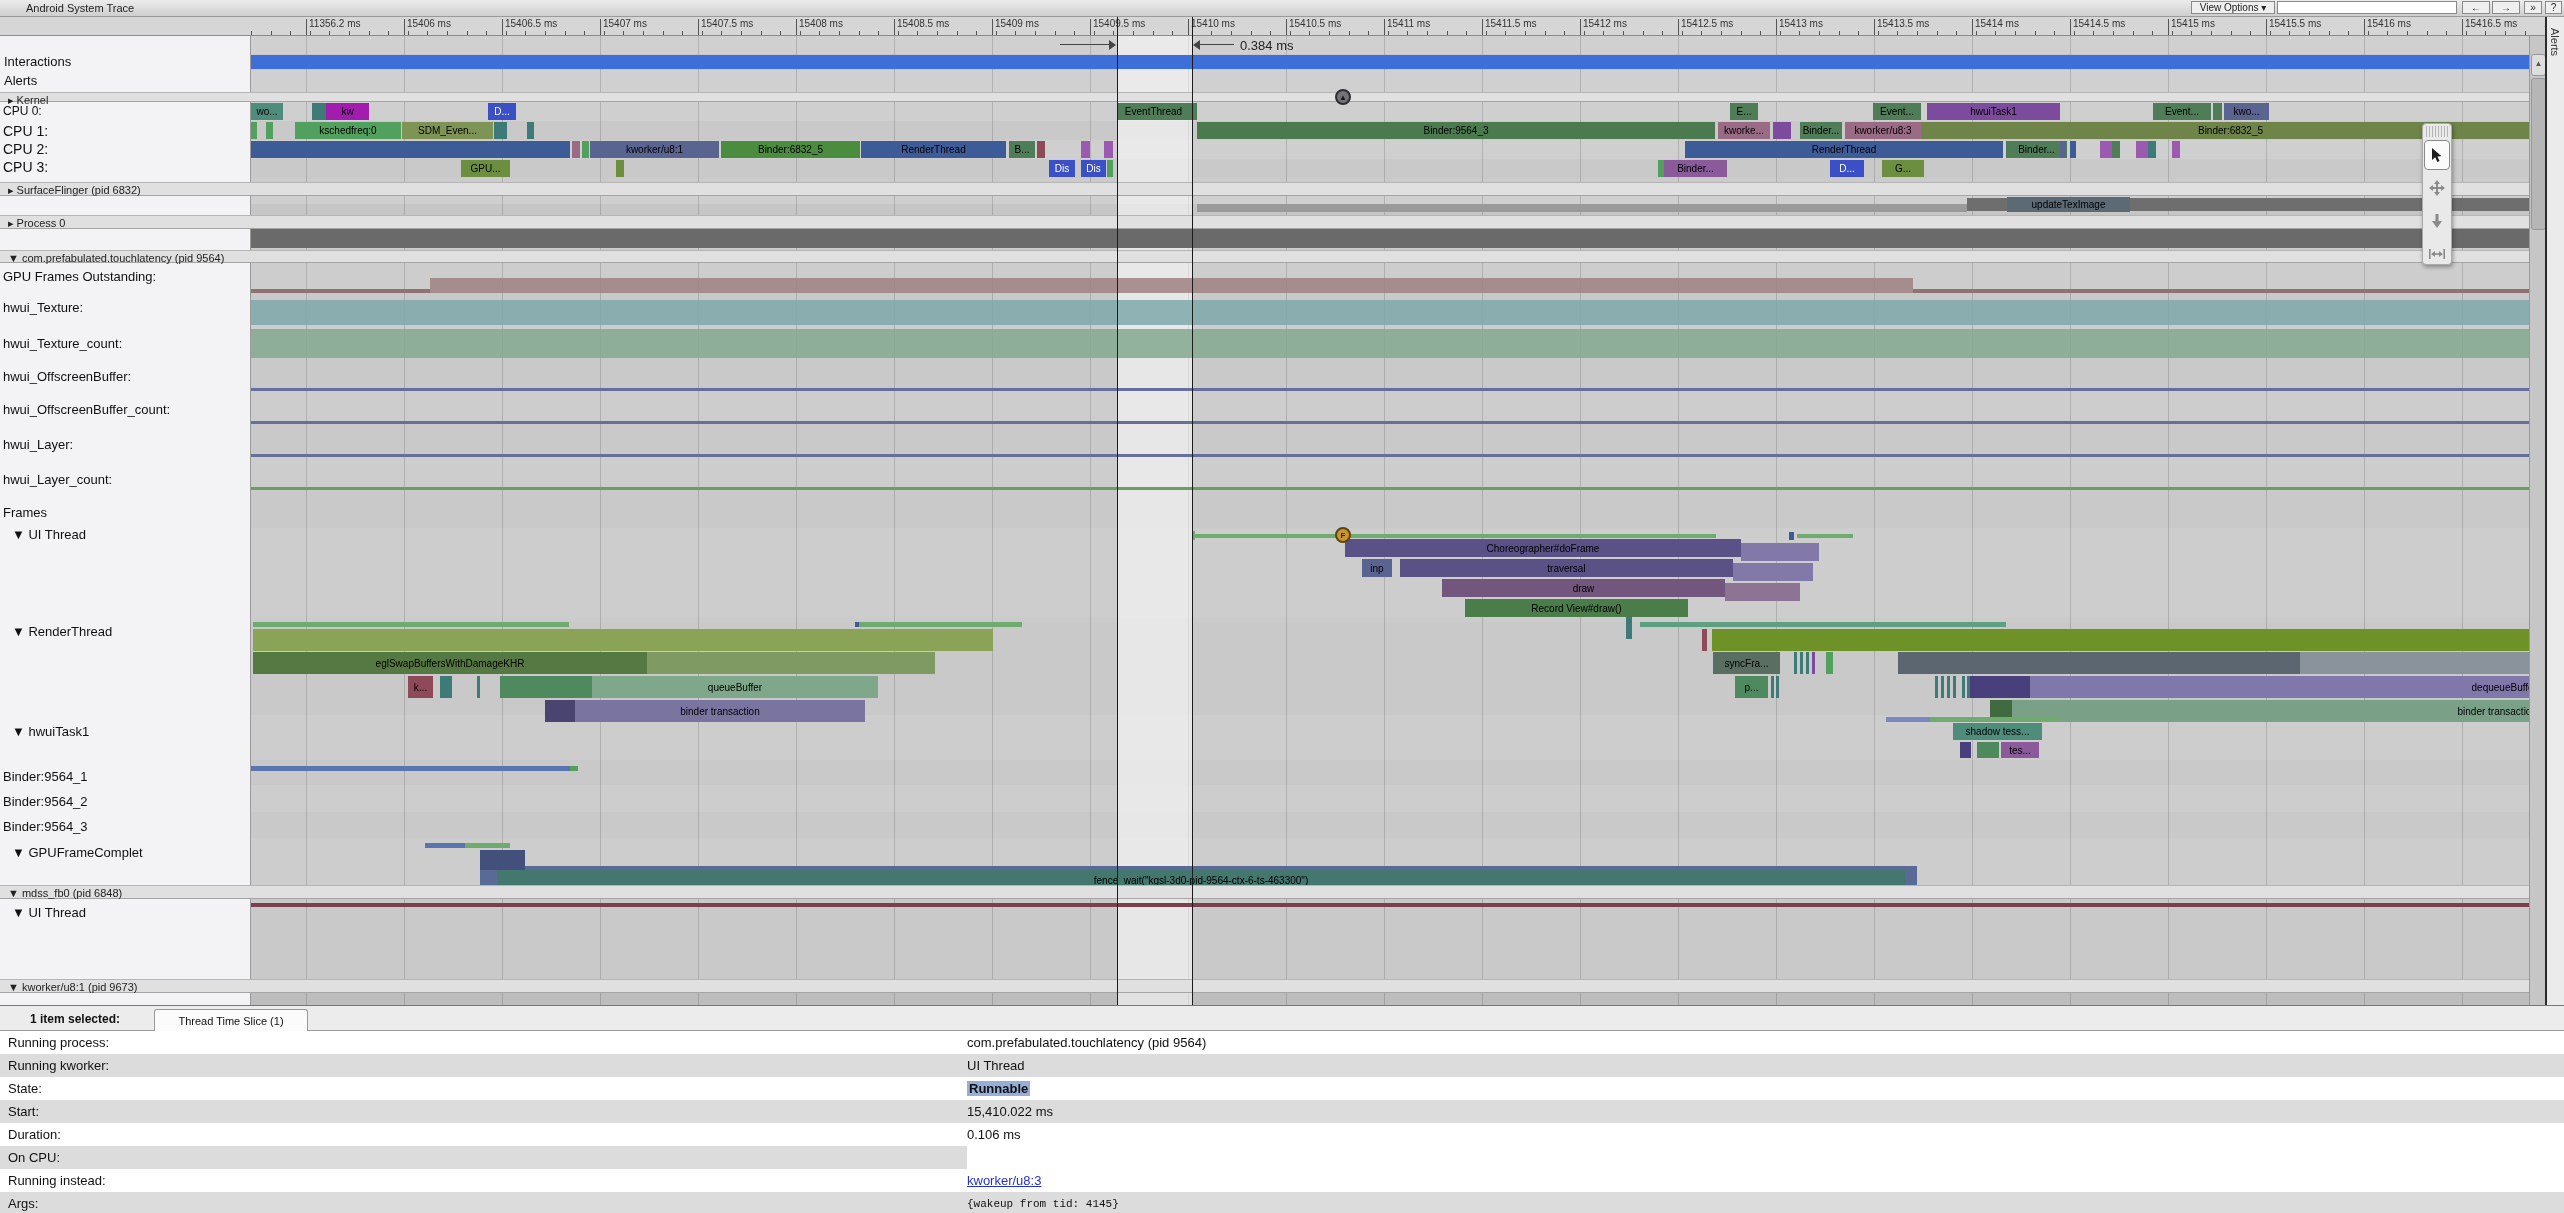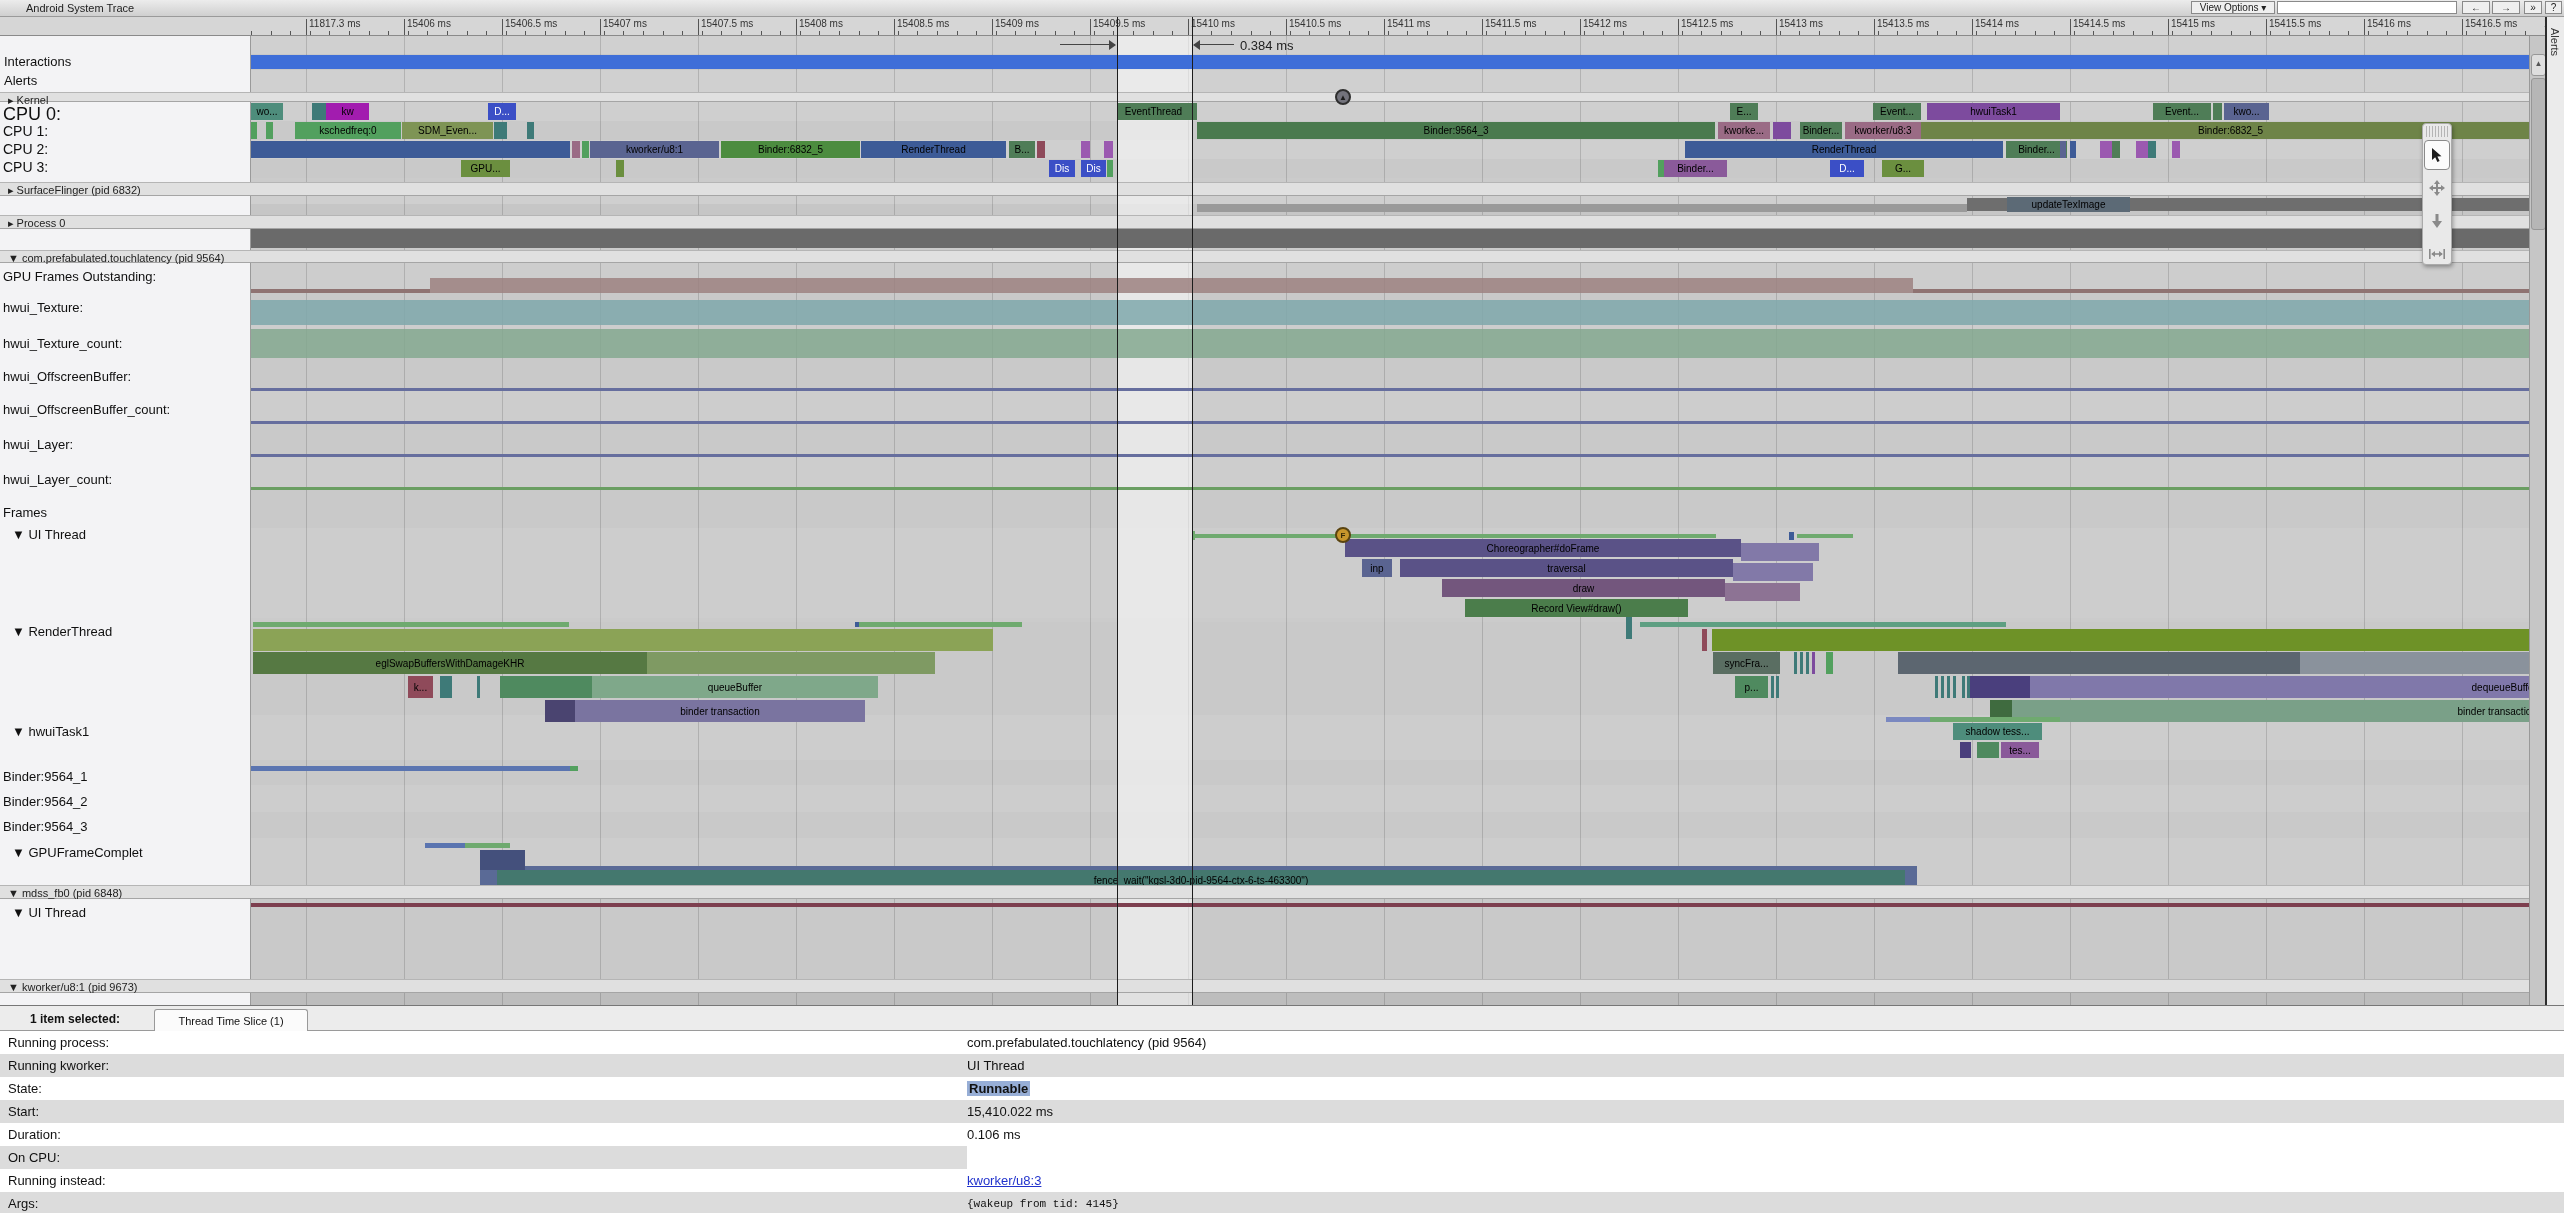--- a/index.html
+++ b/index.html
@@ -205,21 +205,21 @@
         <div class="tick" style="left: 2368px; top: 15px; height: 4px;"></div>
         <div class="tick" style="left: 2387px; top: 15px; height: 4px;"></div>
         <div class="tick" style="left: 2407px; top: 15px; height: 4px;"></div>
         <div class="tick" style="left: 2427px; top: 15px; height: 4px;"></div>
         <div class="tick" style="left: 2446px; top: 15px; height: 4px;"></div>
         <div class="tick" style="left: 2466px; top: 15px; height: 4px;"></div>
         <div class="tick" style="left: 2485px; top: 15px; height: 4px;"></div>
         <div class="tick" style="left: 2505px; top: 15px; height: 4px;"></div>
         <div class="tick" style="left: 2525px; top: 15px; height: 4px;"></div>
         <div class="tick" style="left: 306px; top: 3px; height: 16px;"></div>
-        <div class="rl" style="left: 309px;">11817.3 ms</div>
+        <div class="rl" style="left: 309px;">11356.2 ms</div>
         <div class="tick" style="left: 404px; top: 3px; height: 16px;"></div>
         <div class="rl" style="left: 407px;">15406 ms</div>
         <div class="tick" style="left: 502px; top: 3px; height: 16px;"></div>
         <div class="rl" style="left: 505px;">15406.5 ms</div>
         <div class="tick" style="left: 600px; top: 3px; height: 16px;"></div>
         <div class="rl" style="left: 603px;">15407 ms</div>
         <div class="tick" style="left: 698px; top: 3px; height: 16px;"></div>
         <div class="rl" style="left: 701px;">15407.5 ms</div>
         <div class="tick" style="left: 796px; top: 3px; height: 16px;"></div>
         <div class="rl" style="left: 799px;">15408 ms</div>
@@ -554,21 +554,21 @@
         <span>▼ com.prefabulated.touchlatency (pid 9564)</span>
       </div>
       <div class="hdr" style="top: 869px; height: 14px;">
         <span>▼ mdss_fb0 (pid 6848)</span>
       </div>
       <div class="hdr" style="top: 963px; height: 14px;">
         <span>▼ kworker/u8:1 (pid 9673)</span>
       </div>
       <div class="sblabel" style="left: 4px; top: 38px; font-size: 13px;">Interactions</div>
       <div class="sblabel" style="left: 4px; top: 57px; font-size: 13px;">Alerts</div>
-      <div class="sblabel" style="left: 3px; top: 88px; font-size: 18px;">CPU 0:</div>
+      <div class="sblabel" style="left: 3px; top: 88px; font-size: 12px;">CPU 0:</div>
       <div class="sblabel" style="left: 3px; top: 107px; font-size: 14px;">CPU 1:</div>
       <div class="sblabel" style="left: 3px; top: 125px; font-size: 14px;">CPU 2:</div>
       <div class="sblabel" style="left: 3px; top: 143px; font-size: 14px;">CPU 3:</div>
       <div class="sblabel" style="left: 3px; top: 253px; font-size: 13px;">GPU Frames Outstanding:</div>
       <div class="sblabel" style="left: 3px; top: 284px; font-size: 13px;">hwui_Texture:</div>
       <div class="sblabel" style="left: 3px; top: 320px; font-size: 13px;">hwui_Texture_count:</div>
       <div class="sblabel" style="left: 3px; top: 353px; font-size: 13px;">hwui_OffscreenBuffer:</div>
       <div class="sblabel" style="left: 3px; top: 386px; font-size: 13px;">hwui_OffscreenBuffer_count:</div>
       <div class="sblabel" style="left: 3px; top: 421px; font-size: 13px;">hwui_Layer:</div>
       <div class="sblabel" style="left: 3px; top: 456px; font-size: 13px;">hwui_Layer_count:</div>

